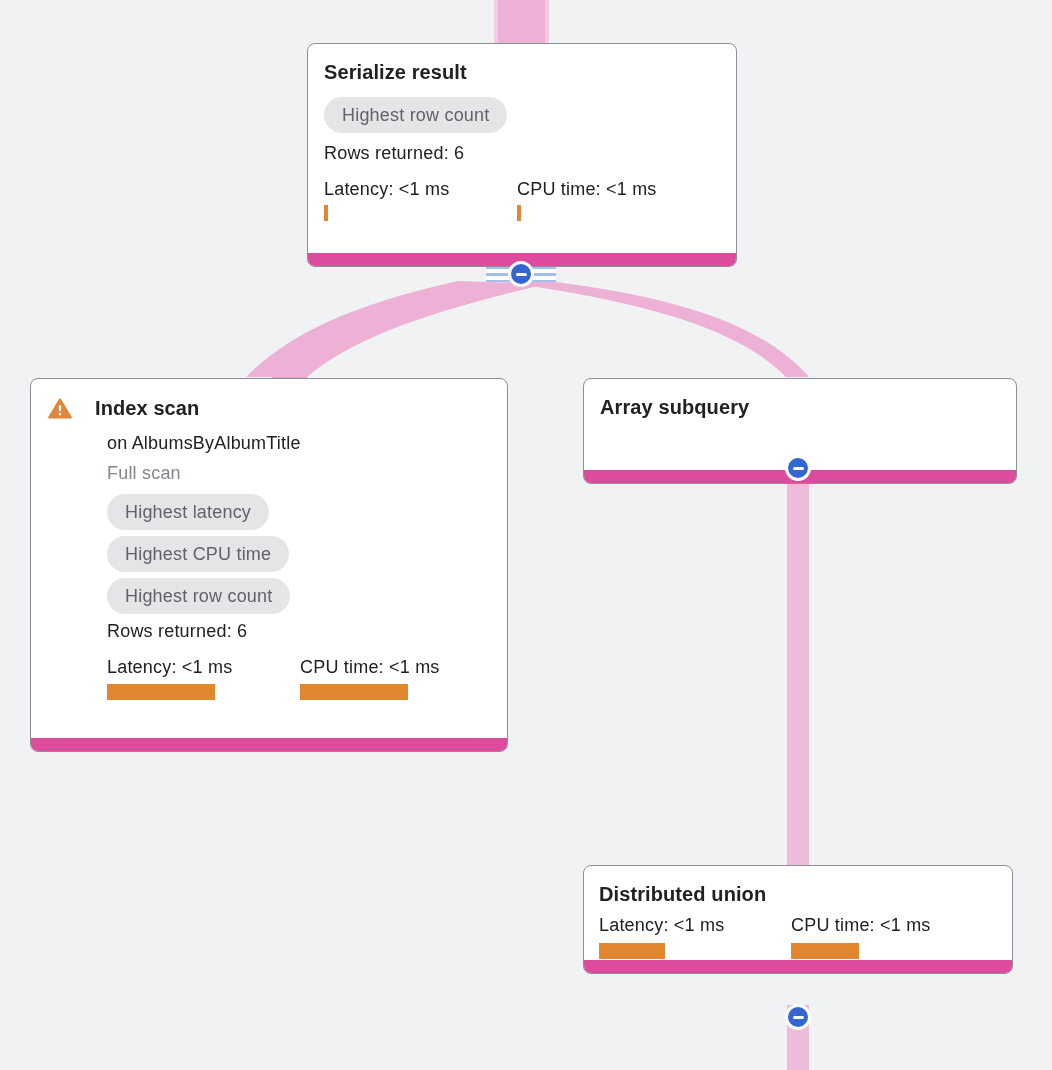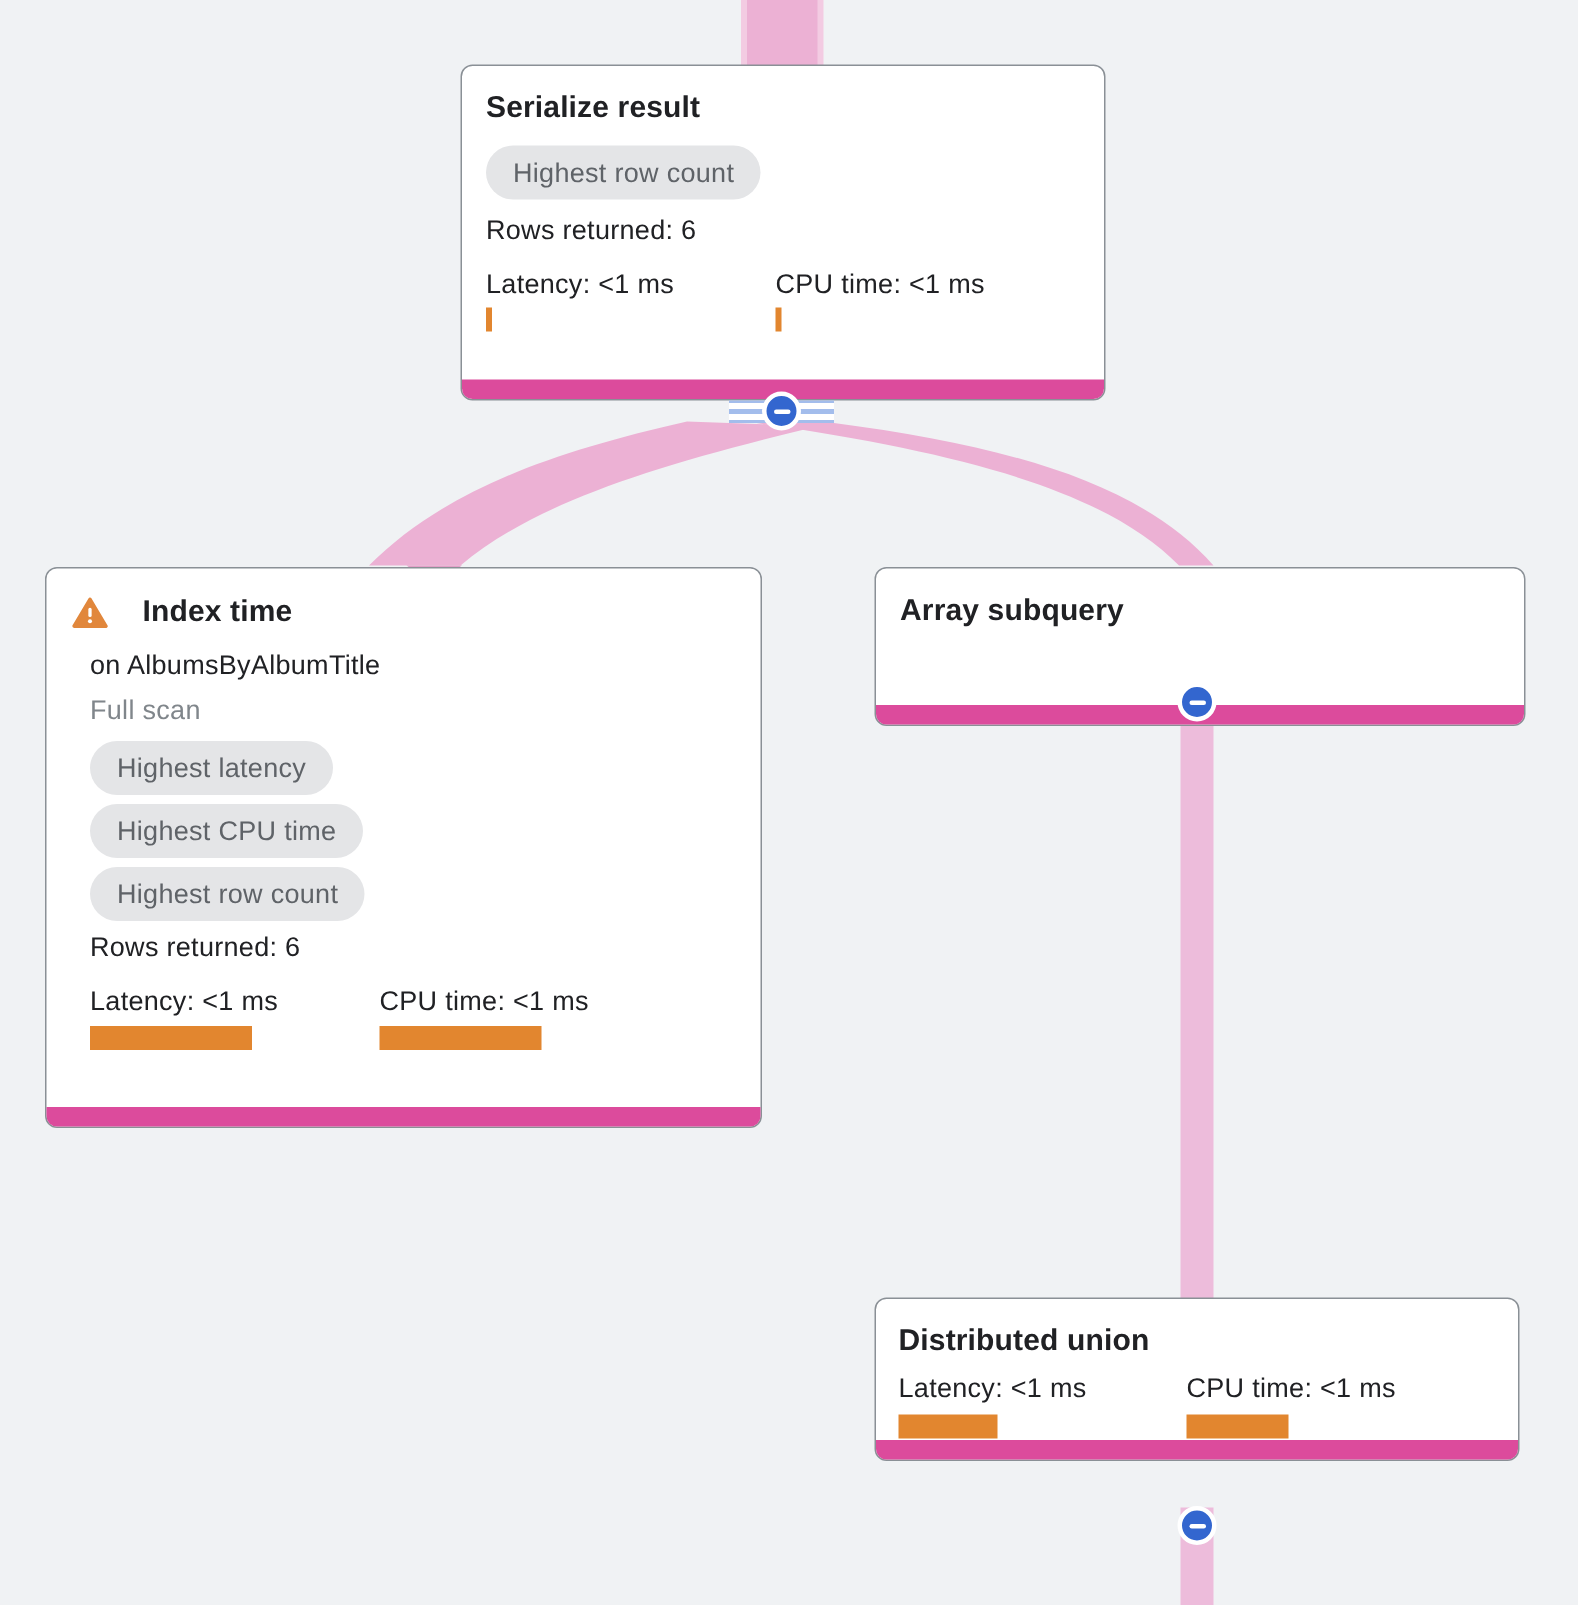--- a/index.html
+++ b/index.html
@@ -49,21 +49,21 @@
   
   .n-serialize{left:307px; top:43px; width:430px; height:224px;}
   .n-serialize .node-title{margin-top:17px;}
   .n-serialize .pill-row{margin-top:13px; margin-bottom:0;}
   .n-serialize .rows{margin-top:10px;}
   .n-serialize .metrics{margin-top:15px;}
   .n-serialize .mbar{margin-top:5px;}
 
   .n-index{left:30px; top:378px; width:478px; height:374px;}
   .node-header{display:flex; align-items:center; gap:23px; padding:18px 16px 0 17px;}
-  .n-index .content{margin-left:29px; margin-right:16px;}
+  .n-index .content{margin-left:76px; margin-right:16px;}
   .n-index .subtitle{margin-top:13px;}
   .n-index .fullscan{margin-top:9px;}
   .n-index .badges{margin-top:10px;}
   .n-index .rows{margin-top:7px;}
   .n-index .metrics{margin-top:15px;}
 
   .n-array{left:583px; top:378px; width:434px; height:106px;}
   .n-array .node-title{margin-top:17px;}
 
   .n-distributed{left:583px; top:865px; width:430px; height:109px;}
@@ -127,21 +127,21 @@
     <div class="accent-bar"></div>
   </div>
 
   <div class="node n-index">
     <div class="node-header">
       <svg class="warning-svg" width="24" height="21" viewBox="0 0 24 21">
         <path d="M12 1.6 L22.6 19.4 H1.4 Z" fill="var(--warning-orange)" stroke="var(--warning-orange)" stroke-width="2.4" stroke-linejoin="round"></path>
         <rect x="10.9" y="7.2" width="2.2" height="6.2" rx="1.1" fill="#ffffff"></rect>
         <circle cx="12" cy="16.1" r="1.35" fill="#ffffff"></circle>
       </svg>
-      <div class="node-title">Index time</div>
+      <div class="node-title">Index scan</div>
     </div>
     <div class="content">
       <div class="subtitle">on AlbumsByAlbumTitle</div>
       <div class="fullscan muted">Full scan</div>
       <div class="badges">
         <div class="pill-row">
           <span class="pill">Highest latency</span>
         </div>
         <div class="pill-row">
           <span class="pill">Highest CPU time</span>

